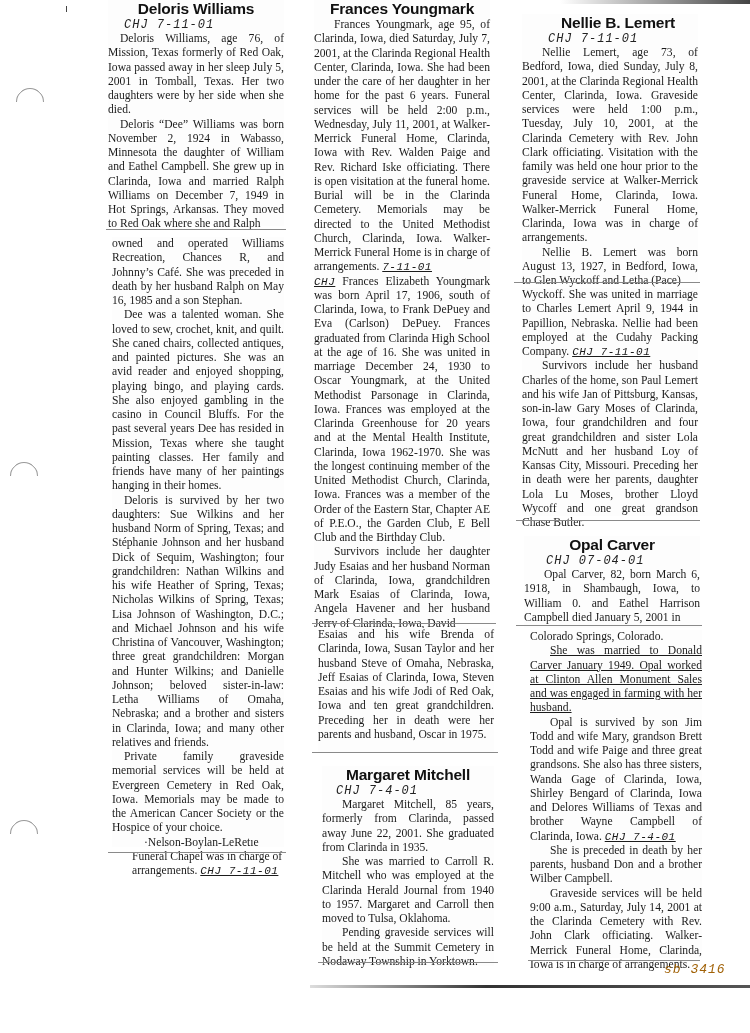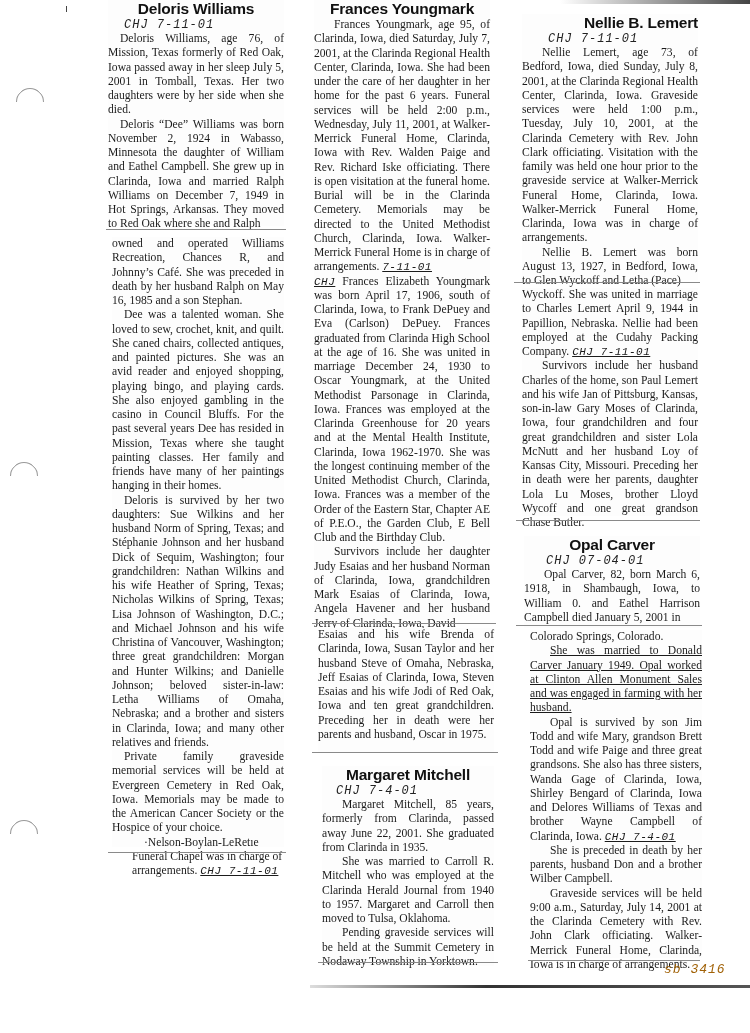--- a/index.html
+++ b/index.html
@@ -67,21 +67,21 @@
 <div class="clip" style="left:322px; top:766px; width:172px; height:200px;">
   <h2 class="hdr">Margaret Mitchell</h2>
   <div class="note" style="text-align:left; padding-left:14px;">CHJ 7-4-01</div>
   <p class="t" style="text-indent:20px;">Margaret Mitchell, 85 years, formerly from Clarinda, passed away June 22, 2001. She graduated from Clarinda in 1935.</p>
   <p class="t" style="text-indent:20px;">She was married to Carroll R. Mitchell who was employed at the Clarinda Herald Journal from 1940 to 1957. Margaret and Carroll then moved to Tulsa, Oklahoma.</p>
   <p class="t" style="text-indent:20px;">Pending graveside services will be held at the Summit Cemetery in Nodaway Township in Yorktown.</p>
 </div>
 <div class="cut" style="left:318px; top:962px; width:180px;"></div>
 
 <div class="clip" style="left:522px; top:14px; width:176px; height:266px;">
-  <h2 class="hdr" style="text-align:right; padding-left:16px;">Nellie B. Lemert</h2>
+  <h2 class="hdr" style="text-align:center; padding-left:16px;">Nellie B. Lemert</h2>
   <div class="note" style="text-align:left; padding-left:26px;">CHJ 7-11-01</div>
   <p class="t" style="text-indent:20px;">Nellie Lemert, age 73, of Bedford, Iowa, died Sunday, July 8, 2001, at the Clarinda Regional Health Center, Clarinda, Iowa. Graveside services were held 1:00 p.m., Tuesday, July 10, 2001, at the Clarinda Cemetery with Rev. John Clark officiating. Visitation with the family was held one hour prior to the graveside service at Walker-Merrick Funeral Home, Clarinda, Iowa. Walker-Merrick Funeral Home, Clarinda, Iowa was in charge of arrangements.</p>
   <p class="t" style="text-indent:20px;">Nellie B. Lemert was born August 13, 1927, in Bedford, Iowa, to Glen Wyckoff and Letha (Pace)</p>
 </div>
 <div class="cut" style="left:514px; top:282px; width:186px;"></div>
 
 <div class="clip" style="left:522px; top:288px; width:176px; height:228px;">
   <p class="t noind"><span>Wyckoff. She was united in marriage to Charles Lemert April 9, 1944 in Papillion, Nebraska. Nellie had been employed at the Cudahy Packing Company.</span> <span class="inlnote">CHJ 7-11-01</span></p>
   <p class="t" style="text-indent:20px;">Survivors include her husband Charles of the home, son Paul Lemert and his wife Jan of Pittsburg, Kansas, son-in-law Gary Moses of Clarinda, Iowa, four grandchildren and four great grandchildren and sister Lola McNutt and her husband Loy of Kansas City, Missouri. Preceding her in death were her parents, daughter Lola Lu Moses, brother Lloyd Wycoff and one great grandson Chase Butler.</p>
 </div>

